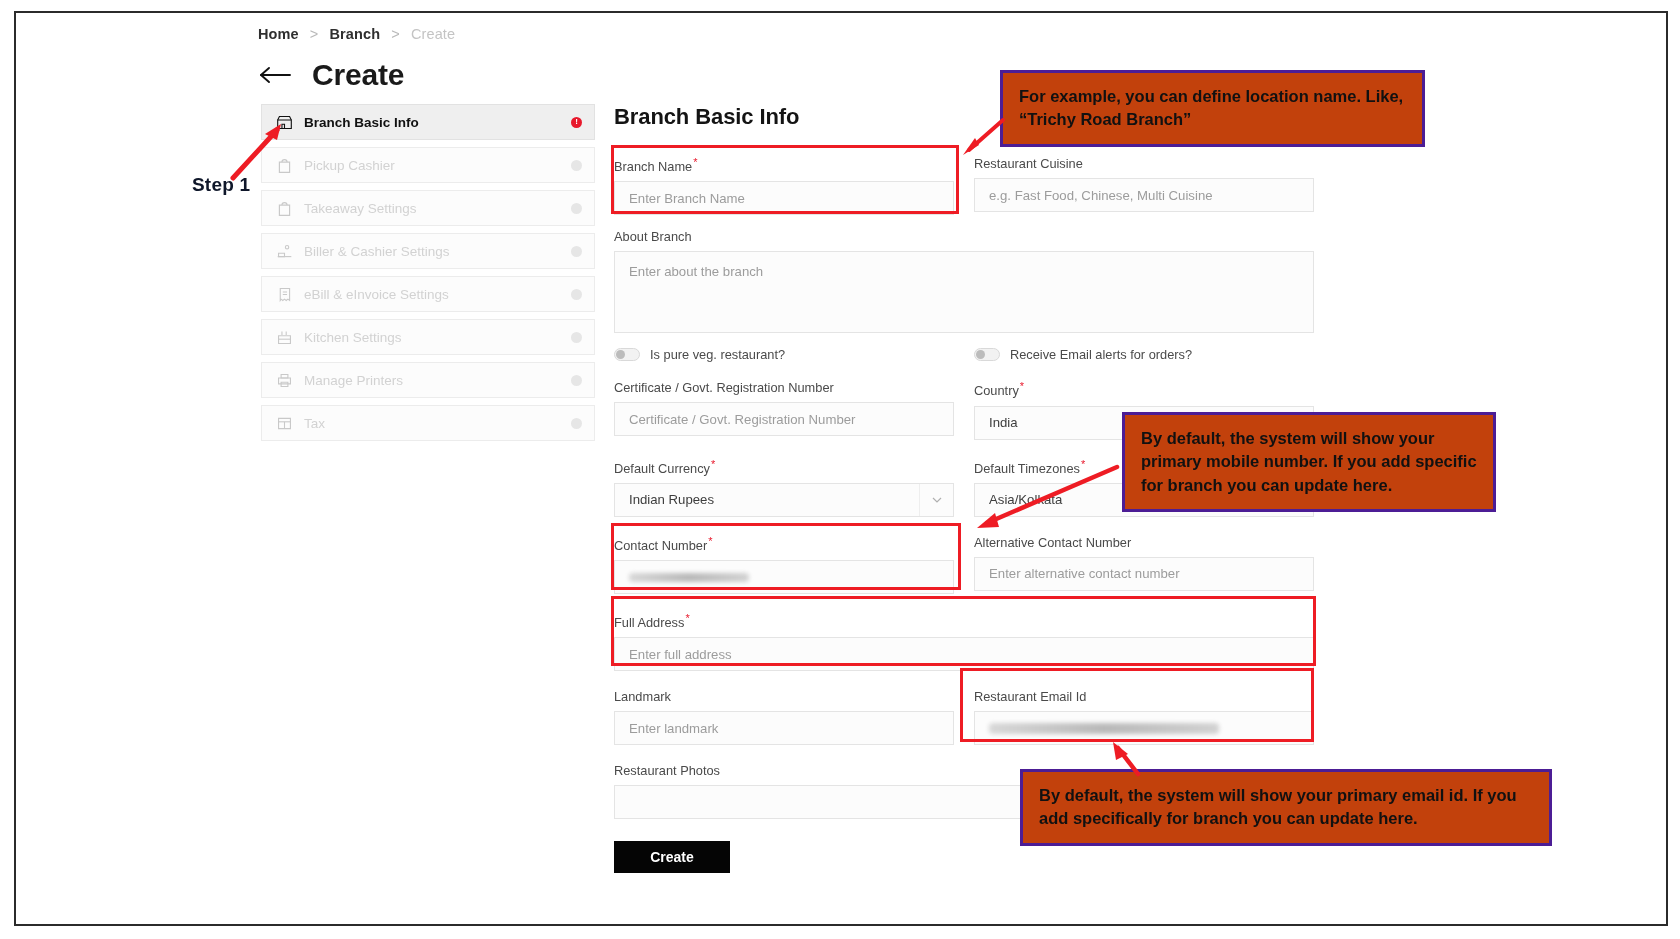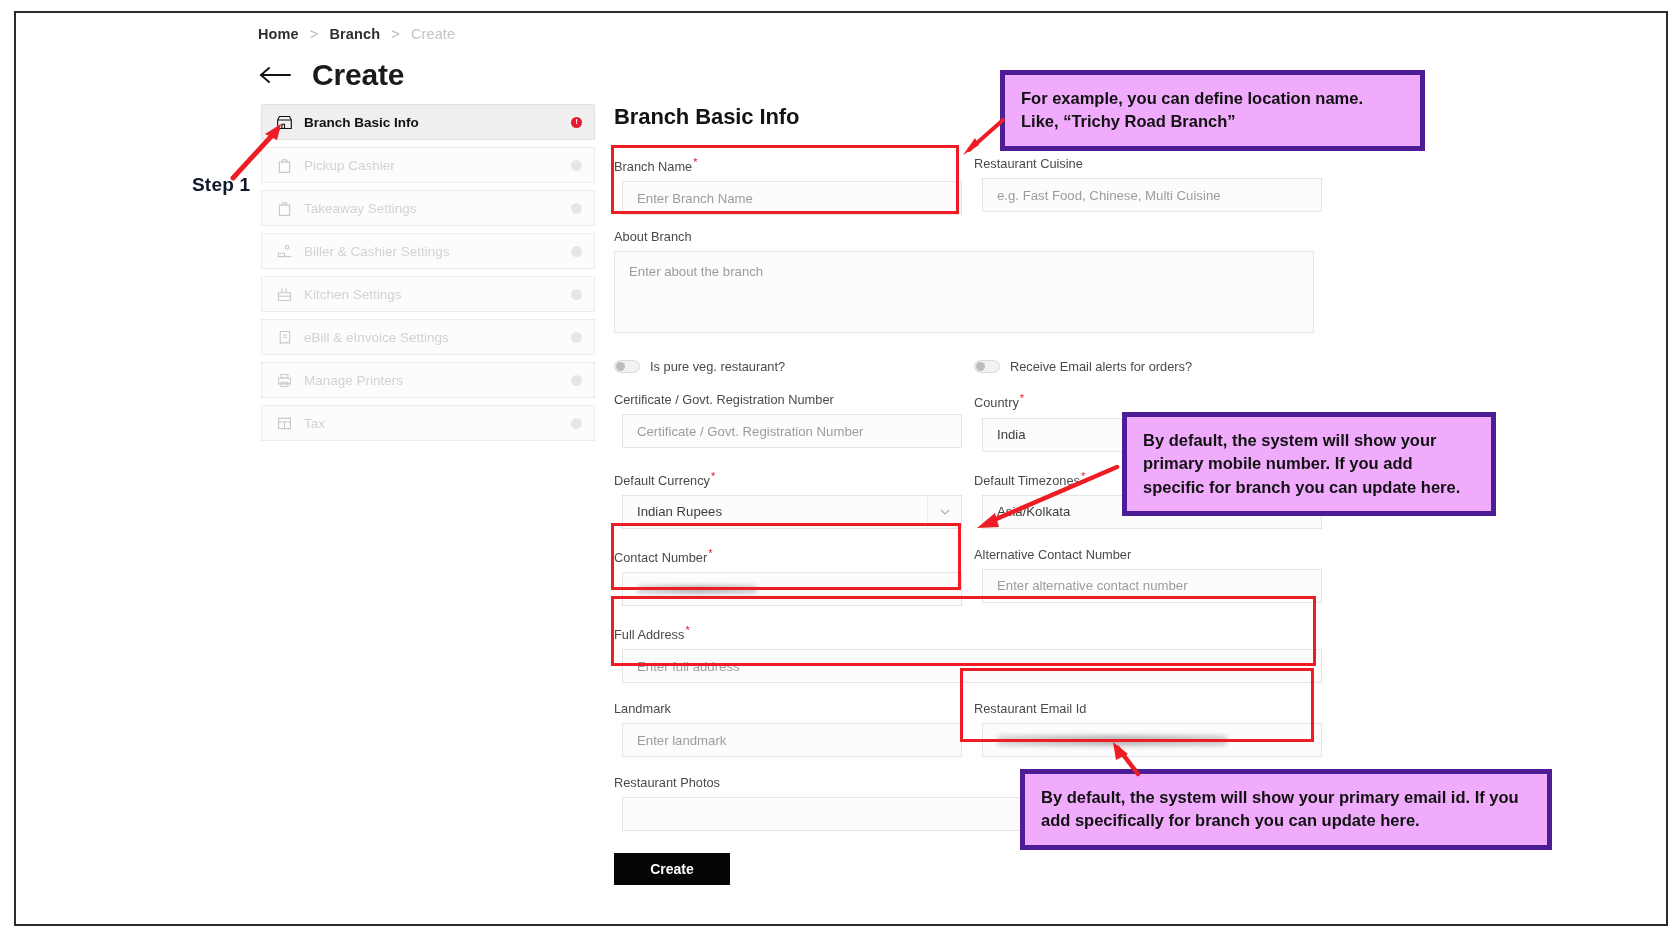--- a/index.html
+++ b/index.html
@@ -91,21 +91,21 @@
   .field-label {
     font-size: 12.8px; color: #4a4a4a; margin-bottom: 7px; white-space: nowrap;
   }
   .req { color: #e8192c; font-size: 11px; vertical-align: super; margin-left: 1px; }
   .inp {
     width: 100%; height: 34px;
     border: 1px solid #e4e4e4; background: #fcfcfc;
     font-size: 13.2px; color: #9c9c9c;
     padding: 8px 14px;
     font-family: "Liberation Sans", sans-serif;
-    display: flex; align-items: center; margin-left: 8px;
+    display: flex; align-items: center;
   }
   .inp.value { color: #3d3d3d; }
   .row2 { display: flex; gap: 20px; }
   .col { width: 340px; }
   .ta {
     width: 700px; height: 82px;
     border: 1px solid #e4e4e4; background: #fcfcfc;
     font-size: 13.2px; color: #9c9c9c;
     padding: 12px 14px;
   }
@@ -155,22 +155,22 @@
     background: #050505; color: #ffffff;
     font-size: 14px; font-weight: 600;
     display: flex; align-items: center; justify-content: center;
     border: none; cursor: pointer;
     font-family: "Liberation Sans", sans-serif;
   }
 
   
   .anno-box {
     position: absolute;
-    background: #f0abfc;
-    border: 5px solid #4c1d95;
+    background: #c2410c;
+    border: 3px solid #4c1d95;
     font-weight: 700;
     color: #111111;
     line-height: 1.42;
     padding: 12px 16px;
     font-size: 16.5px;
   }
   .hl {
     position: absolute;
     border: 3px solid #ee1c24;
     pointer-events: none;
@@ -250,37 +250,37 @@
           <path d="M3 12h7v4H3z"></path>
         </svg>
     </span>
     <span class="si-label">Biller &amp; Cashier Settings</span>
     <span class="side-badge"></span>
   </div>
 
   <div class="side-item">
     <span class="si-icon">
       <svg viewBox="0 0 20 20" fill="none" stroke="#555" stroke-width="1.3">
+          <path d="M5 3h11v14l-2-1.5L12 17l-2-1.5L8 17l-2-1.5L5 17z"></path>
+          <path d="M8 7h5M8 10h5"></path>
+        </svg>
+    </span>
+    <span class="si-label">eBill &amp; eInvoice Settings</span>
+    <span class="side-badge"></span>
+  </div>
+
+  <div class="side-item">
+    <span class="si-icon">
+      <svg viewBox="0 0 20 20" fill="none" stroke="#555" stroke-width="1.3">
           <path d="M3 8h14v9H3z"></path>
           <path d="M3 12h14"></path>
           <path d="M7 3v4M12 3v4"></path>
         </svg>
     </span>
     <span class="si-label">Kitchen Settings</span>
-    <span class="side-badge"></span>
-  </div>
-
-  <div class="side-item">
-    <span class="si-icon">
-      <svg viewBox="0 0 20 20" fill="none" stroke="#555" stroke-width="1.3">
-          <path d="M5 3h11v14l-2-1.5L12 17l-2-1.5L8 17l-2-1.5L5 17z"></path>
-          <path d="M8 7h5M8 10h5"></path>
-        </svg>
-    </span>
-    <span class="si-label">eBill &amp; eInvoice Settings</span>
     <span class="side-badge"></span>
   </div>
 
   <div class="side-item">
     <span class="si-icon">
       <svg viewBox="0 0 20 20" fill="none" stroke="#555" stroke-width="1.3">
           <path d="M6 3h8v4H6z"></path>
           <path d="M3 7h14v7H3z"></path>
           <path d="M6 12h8v5H6z"></path>
         </svg>
@@ -318,21 +318,21 @@
 
   <div class="gap"></div>
 
   <div>
     <div class="field-label">About Branch</div>
     <div class="ta">Enter about the branch</div>
   </div>
 
   <div class="gap"></div>
 
-  <div class="row2" style="margin-top:12px;">
+  <div class="row2" style="margin-top:0;">
     <div class="col toggle-row">
       <span class="switch"></span>
       <span class="toggle-label">Is pure veg. restaurant?</span>
     </div>
     <div class="col toggle-row">
       <span class="switch"></span>
       <span class="toggle-label">Receive Email alerts for orders?</span>
     </div>
   </div>
 

